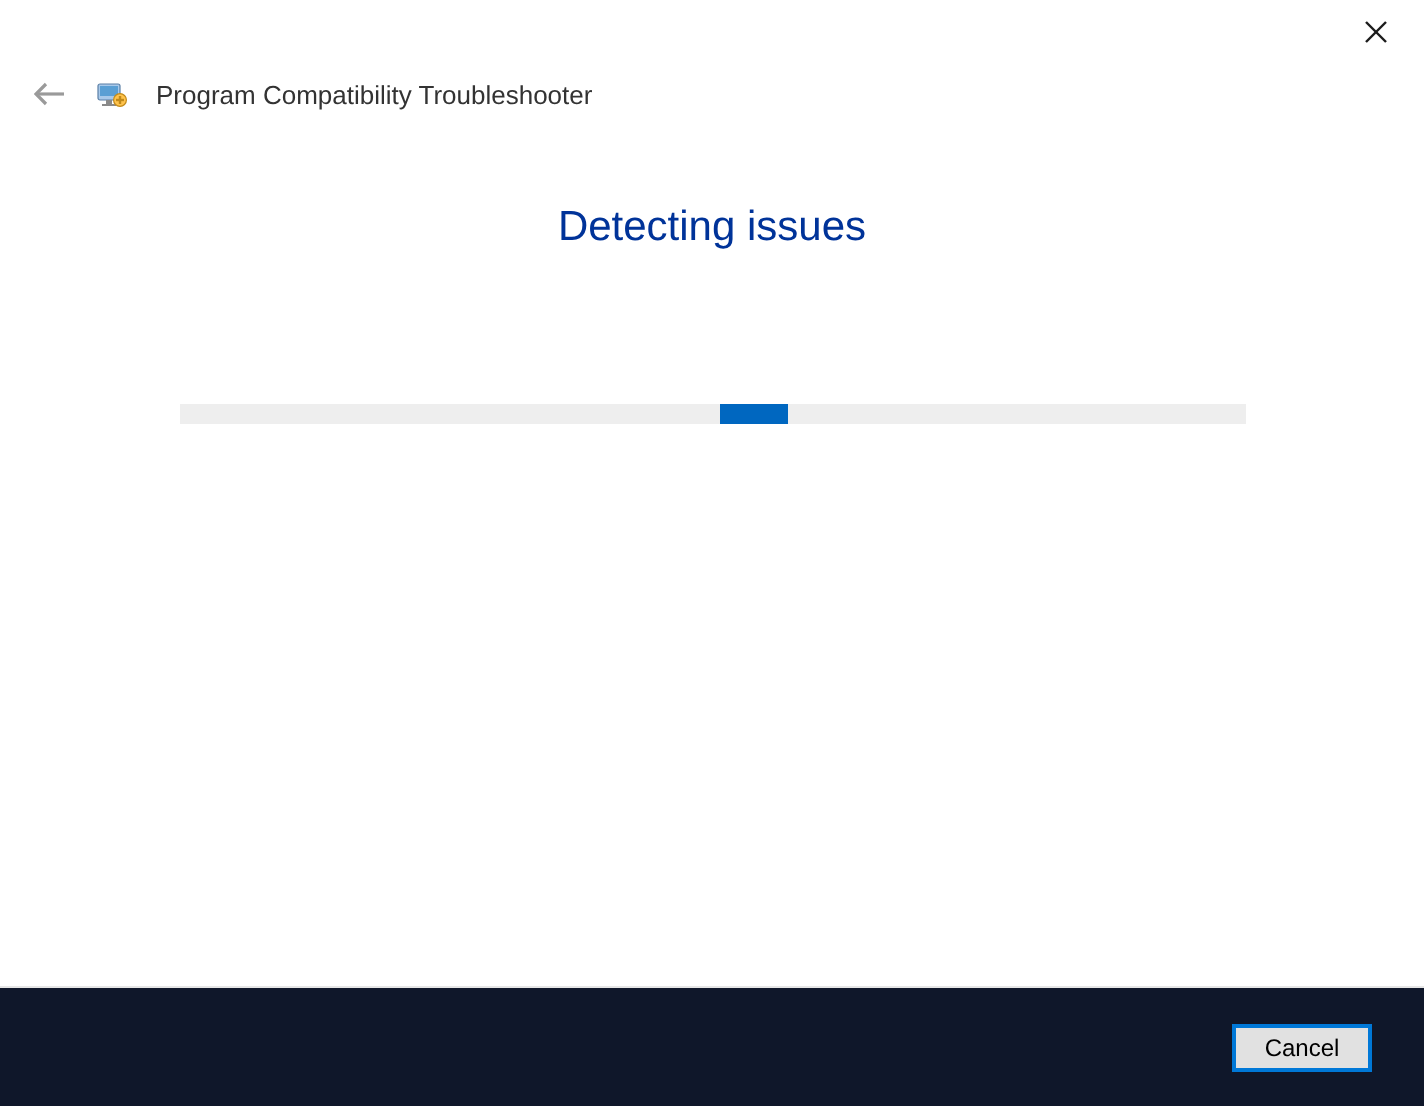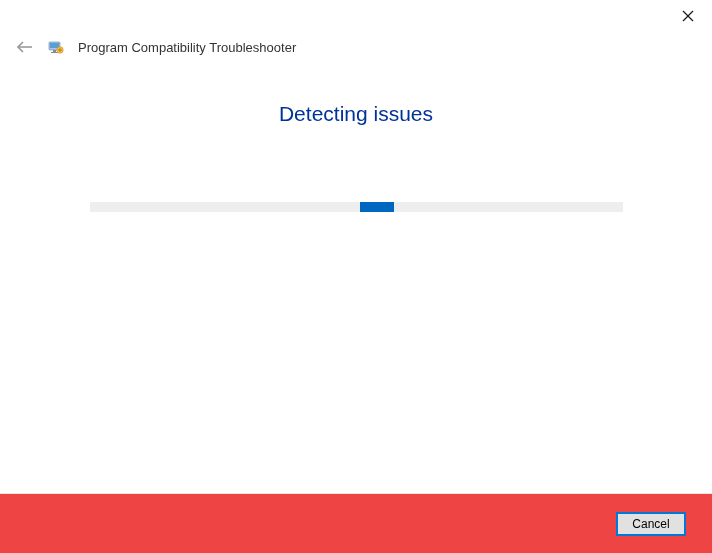--- a/index.html
+++ b/index.html
@@ -10,21 +10,21 @@
     .header { display: flex; align-items: center; gap: 14px; padding: 12px 16px 8px 16px; }
     .back-arrow { width: 18px; height: 18px; display: flex; align-items: center; justify-content: center; cursor: pointer; }
     .back-arrow svg { width: 16px; height: 12px; stroke: #9a9a9a; stroke-width: 1.6; fill: none; }
     .app-icon { width: 16px; height: 16px; display: flex; align-items: center; justify-content: center; }
     .app-icon svg { width: 16px; height: 16px; }
     .app-title { font-size: 13px; color: #333; }
     .content { padding: 38px 50px 0 50px; }
     .heading { color: #003399; font-size: 21px; font-weight: 400; text-align: center; }
     .progress-wrap { margin: 76px auto 0 auto; width: 533px; height: 10px; background: #eeeeee; position: relative; }
     .progress-block { position: absolute; top: 0; height: 10px; width: 34px; left: 270px; background: #0067c0; }
-    .footer { position: absolute; left: 0; right: 0; bottom: 0; height: 60px; background: #ef4444; border-top: 1px solid #e6e6e6; display: flex; align-items: center; justify-content: flex-end; padding-right: 26px; }
+    .footer { position: absolute; left: 0; right: 0; bottom: 0; height: 60px; background: #0f172a; border-top: 1px solid #e6e6e6; display: flex; align-items: center; justify-content: flex-end; padding-right: 26px; }
     .btn { min-width: 70px; height: 24px; font-size: 12px; background: #e1e1e1; border: 2px solid #0078d7; cursor: pointer; font-family: inherit; }
   </style>
 </head>
 <body>
 
 <div class="titlebar">
   <div class="close-btn">
     <svg viewBox="0 0 12 12">
         <line x1="1" y1="1" x2="11" y2="11"></line>
         <line x1="11" y1="1" x2="1" y2="11"></line>

